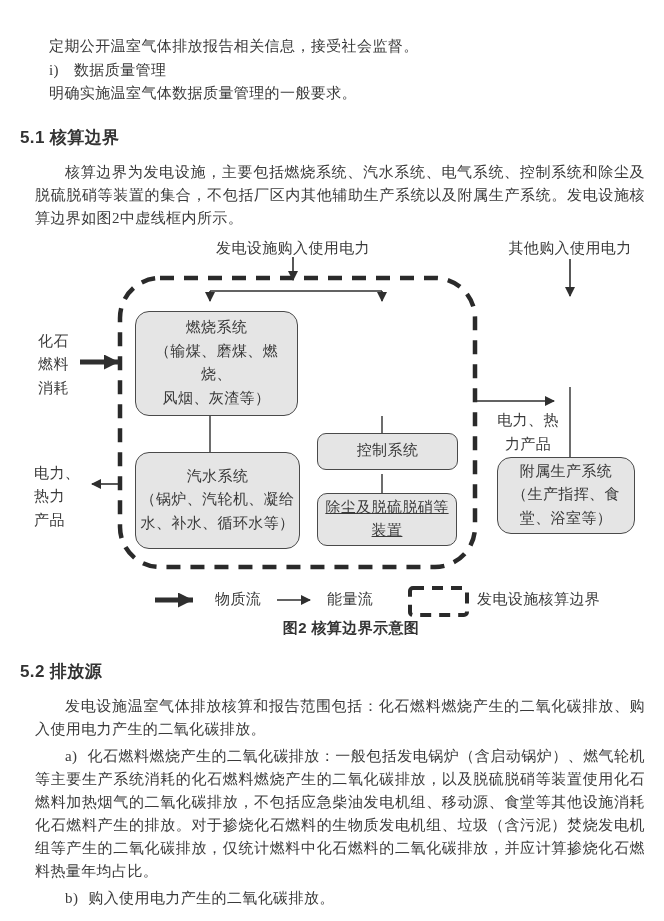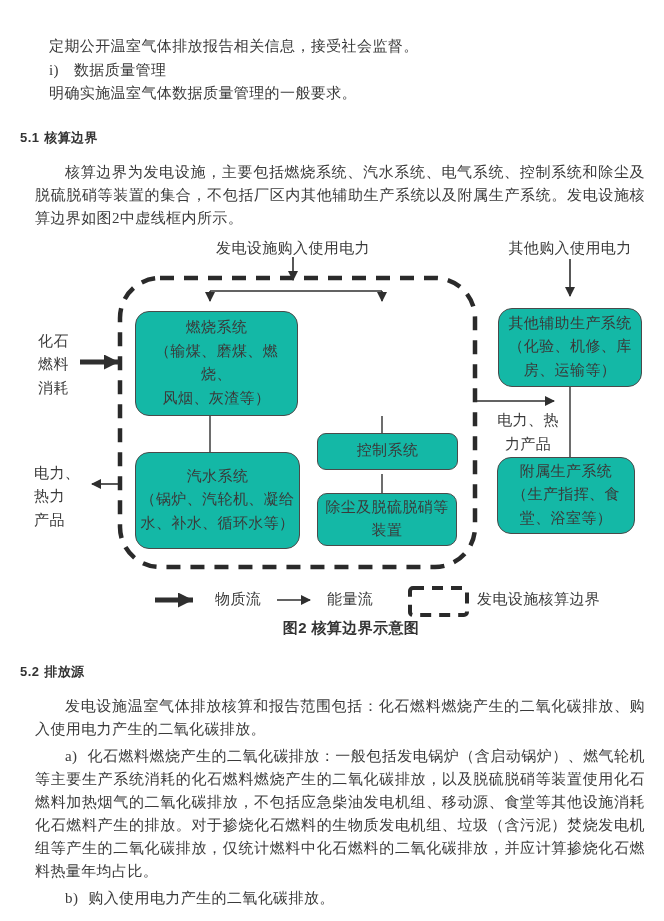--- a/index.html
+++ b/index.html
@@ -13,37 +13,37 @@
   .content.top { padding-top:35px; }
   .line { margin:0; line-height:23.5px; white-space:nowrap; }
   .ind { margin-left:29px; }
   .h-main {
     margin:15px 0 0 0; font-family:"Liberation Sans", sans-serif;
     font-weight:bold; font-size:15.5px; line-height:24px; color:#333;
   }
   .h-main .num { display:inline-block; min-width:31px; }
   .h-sub {
     margin:20px 0 0 0; font-family:"Liberation Sans", sans-serif;
-    font-weight:bold; font-size:13px; line-height:24px; color:#333;
+    font-weight:bold; font-size:17px; line-height:24px; color:#333;
   }
   .h-sub.after-fig { margin-top:24px; }
   .h-sub .num { display:inline-block; margin-right:5px; }
   .para { margin:11px 0 0 15px; line-height:23px; text-indent:2em; text-align:justify; }
   .para.item { margin-top:4px; }
   .marker { margin-right:10px; }
   .marker.wide { margin-right:15px; }
 
   
   .figure { position:relative; width:664px; height:406px; margin-top:0; }
   .figure svg { position:absolute; left:0; top:0; }
   .flabel { position:absolute; line-height:23.5px; white-space:pre-line; }
   .flabel.center { text-align:center; }
   .fbox {
     position:absolute; box-sizing:border-box;
-    border:1.5px solid #4a4a4a; border-radius:14px; background:#14b8a6;
+    border:1.5px solid #4a4a4a; border-radius:14px; background:#e5e5e5;
     display:flex; align-items:center; justify-content:center;
     text-align:center; white-space:pre-line; line-height:23.5px; padding:2px 4px;
   }
   .fbox.tight { line-height:22.5px; }
   .caption {
     position:absolute; left:0; top:389px; width:100%;
     text-align:center; transform:translateX(19px);
     font-family:"Liberation Sans", sans-serif; font-weight:bold; color:#333;
     font-size:15px; line-height:17px;
   }
@@ -107,28 +107,25 @@
 消耗</div>
     <div class="flabel" style="left:34px; top:232px;">电力、
 热力
 产品</div>
     <div class="flabel center" style="left:494px; top:178px; width:68px; line-height:24px;">电力、热
 力产品</div>
 
     <div class="fbox" style="left:135px; top:81px; width:163px; height:105px;">燃烧系统
 （输煤、磨煤、燃烧、
 风烟、灰渣等）</div>
-    <div class="fbox" style="left:498px; top:78px; width:144px; height:79px;">其他辅助生产系统
-（化验、机修、库
-房、运输等）</div>
     <div class="fbox" style="left:135px; top:222px; width:165px; height:97px;">汽水系统
 （锅炉、汽轮机、凝给
 水、补水、循环水等）</div>
     <div class="fbox" style="left:317px; top:203px; width:141px; height:37px; border-radius:9px;">控制系统</div>
-    <div class="fbox" style="left:317px; top:263px; width:140px; height:53px; border-radius:10px;">除尘及脱硫脱硝等
+    <div class="fbox" style="left:317px; top:263px; width:140px; height:53px; border-radius:10px;text-decoration:underline;">除尘及脱硫脱硝等
 装置</div>
     <div class="fbox" style="left:497px; top:227px; width:138px; height:77px;">附属生产系统
 （生产指挥、食
 堂、浴室等）</div>
 
     <div class="legend-label" style="left:215px;">物质流</div>
     <div class="legend-label" style="left:327px;">能量流</div>
     <div class="legend-label" style="left:477px;">发电设施核算边界</div>
 
     <div class="caption">图2 核算边界示意图</div>

